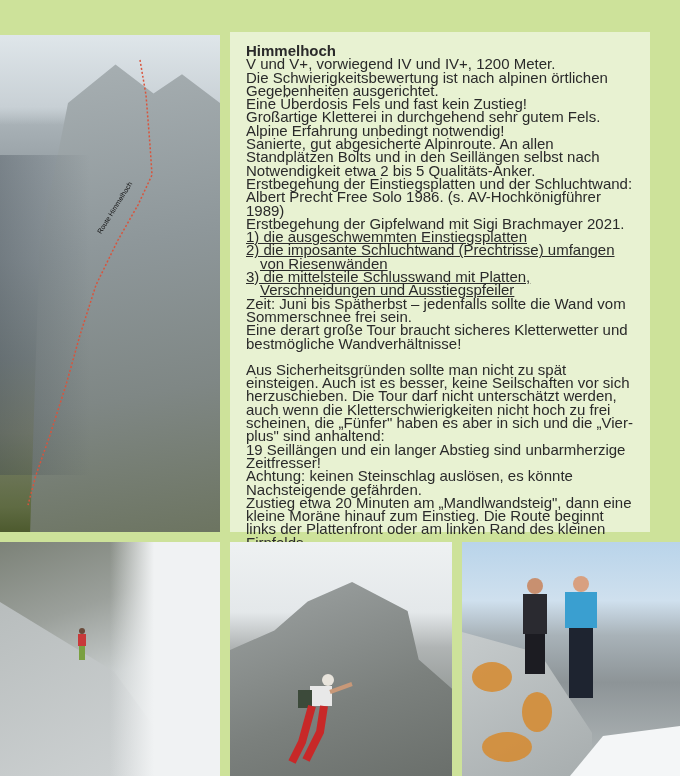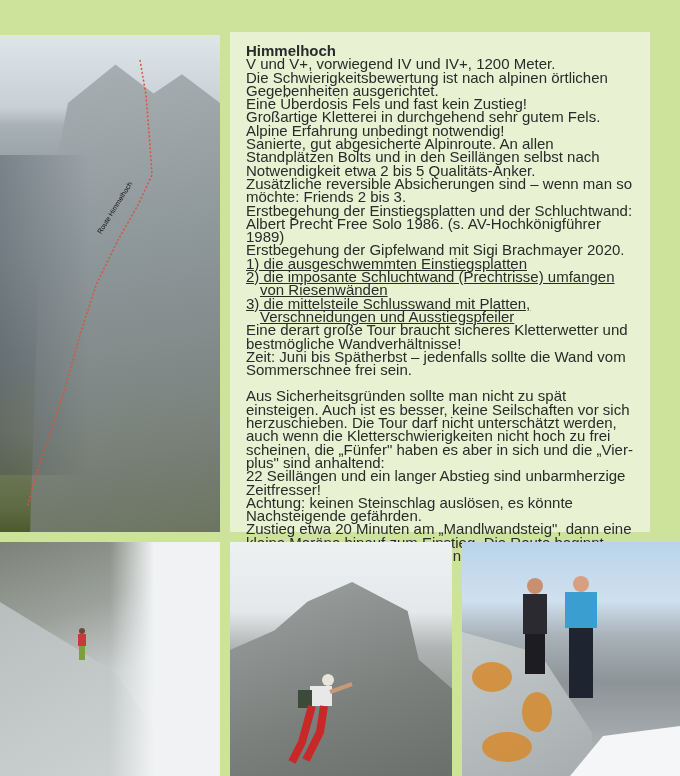--- a/index.html
+++ b/index.html
@@ -44,31 +44,30 @@
 </div>
 
 <div class="textbox">
   <p class="title">Himmelhoch</p>
   <p>V und V+, vorwiegend IV und IV+, 1200 Meter.</p>
   <p>Die Schwierigkeitsbewertung ist nach alpinen örtlichen Gegebenheiten ausgerichtet.</p>
   <p>Eine Überdosis Fels und fast kein Zustieg!</p>
   <p>Großartige Kletterei in durchgehend sehr gutem Fels.</p>
   <p>Alpine Erfahrung unbedingt notwendig!</p>
   <p>Sanierte, gut abgesicherte Alpinroute. An allen Standplätzen Bolts und in den Seillängen selbst nach Notwendigkeit etwa 2 bis 5 Qualitäts-Anker.</p>
-  <p>Zusätzliche reversible Absicherungen sind – wenn man so möchte: Friends 2 bis 3.</p>
   <p>Erstbegehung der Einstiegsplatten und der Schluchtwand: Albert Precht Free Solo 1986. (s. AV-Hochkönigführer 1989)</p>
-  <p>Erstbegehung der Gipfelwand mit Sigi Brachmayer 2020.</p>
+  <p>Erstbegehung der Gipfelwand mit Sigi Brachmayer 2021.</p>
   <p class="li">1)  die ausgeschwemmten Einstiegsplatten</p>
   <p class="li">2)  die imposante Schluchtwand (Prechtrisse) umfangen von Riesenwänden</p>
   <p class="li">3)  die mittelsteile Schlusswand mit Platten, Verschneidungen und Ausstiegspfeiler</p>
+  <p>Zeit: Juni bis Spätherbst – jedenfalls sollte die Wand vom Sommerschnee frei sein.</p>
   <p>Eine derart große Tour braucht sicheres Kletterwetter und bestmögliche Wandverhältnisse!</p>
-  <p>Zeit: Juni bis Spätherbst – jedenfalls sollte die Wand vom Sommerschnee frei sein.</p>
   <div class="gap"></div>
   <p>Aus Sicherheitsgründen sollte man nicht zu spät einsteigen. Auch ist es besser, keine Seilschaften vor sich herzuschieben. Die Tour darf nicht unterschätzt werden, auch wenn die Kletterschwierigkeiten nicht hoch zu frei scheinen, die „Fünfer" haben es aber in sich und die „Vier-plus" sind anhaltend:</p>
-  <p>22 Seillängen und ein langer Abstieg sind unbarmherzige Zeitfresser!</p>
+  <p>19 Seillängen und ein langer Abstieg sind unbarmherzige Zeitfresser!</p>
   <p>Achtung: keinen Steinschlag auslösen, es könnte Nachsteigende gefährden.</p>
   <p>Zustieg etwa 20 Minuten am „Mandlwandsteig", dann eine kleine Moräne hinauf zum Einstieg. Die Route beginnt links der Plattenfront oder am linken Rand des kleinen Firnfelds.</p>
 </div>
 
 <div class="photo" id="p-b1">
   <div class="rock"></div>
   <div class="fog"></div>
   <svg class="person" style="left:70px;top:84px" width="24" height="40">
     <circle cx="12" cy="5" r="3" fill="#6a4a3a"></circle>
     <rect x="8" y="8" width="8" height="12" fill="#c83a3a"></rect>

